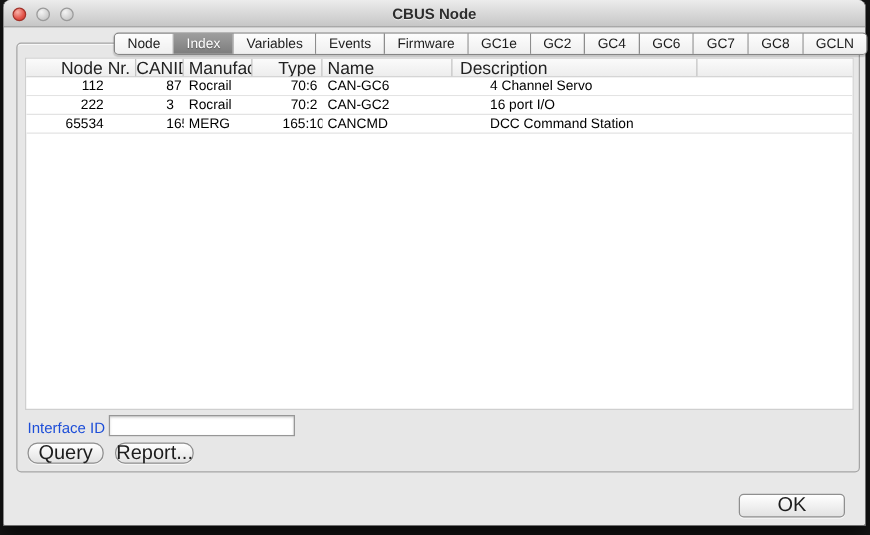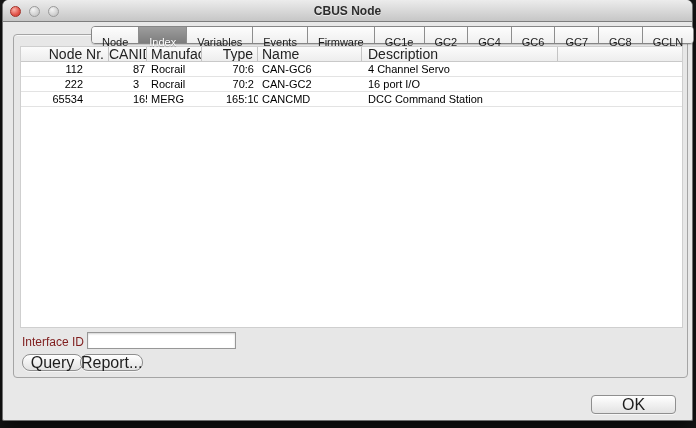--- a/index.html
+++ b/index.html
@@ -46,21 +46,21 @@
 
   
   .tabstrip {
     position:absolute; left:88px; top:26px; height:18px;
     display:flex; z-index:3;
     border:1px solid #868686; border-radius:4px;
     background:linear-gradient(#fdfdfd, #eee);
     box-shadow:0 1px 1px rgba(0,0,0,0.15);
   }
   .tab {
-    height:16px; line-height:16px; padding:7px 10px;
+    height:16px; line-height:16px; padding:0 10px;
     font-size:11px; color:#1c1c1c;
     border-right:1px solid #8d8d8d;
     background:linear-gradient(#fdfdfd, #efefef);
     white-space:nowrap; cursor:default;
   }
   .tab:first-child { border-radius:3px 0 0 3px; }
   .tab:last-child  { border-right:none; border-radius:0 3px 3px 0; }
   .tab.selected {
     background:linear-gradient(#9d9d9d, #7d7d7d);
     color:#fff; text-shadow:0 1px 1px rgba(0,0,0,0.35);
@@ -99,43 +99,43 @@
   .c-name  { width:104px; text-align:left;  }
   .c-desc  { width:196px; text-align:left;  }
   .c-rest  { flex:1; border-right:none !important; }
   .th.c-node, .th.c-canid, .th.c-type { padding-right:4px; }
   .th.c-manu, .th.c-name { padding-left:4px; }
   .th.c-desc { padding-left:6px; }
   .td.c-node { padding-right:26px; }
   .td.c-canid { padding-right:14px; }
   .td.c-type { padding-right:4px; }
   .td.c-manu, .td.c-name { padding-left:4px; }
-  .td.c-desc { padding-left:6px; }
+  .td.c-desc { padding-left:6px;margin-left:24px; }
 
   
   .field-label {
     position:absolute; left:8px; top:300px;
-    font-size:12px; color:#7f1d1d;
+    font-size:12px; color:#1d4ed8;
   }
   .text-input {
     position:absolute; left:73px; top:297px; width:149px; height:17px;
     border:1px solid #979797; background:#fff;
     box-shadow:inset 0 1px 2px rgba(0,0,0,0.18);
     font-family:"Liberation Sans", sans-serif; font-size:11px; padding:0 3px;
   }
   .btn {
     display:inline-block; text-align:center;
     background:linear-gradient(#ffffff, #e2e2e2);
     border:1px solid #8f8f8f; border-radius:8px;
     font-family:"Liberation Sans", sans-serif;
     font-size:16px; color:#1d1d1d; cursor:default;
     box-shadow:0 1px 0 rgba(255,255,255,0.6);
   }
   .btn-query  { position:absolute; left:8px;  top:319px; width:61px; height:17px; line-height:15px; }
-  .btn-report { position:absolute; left:66px; top:319px; width:63px; height:17px; line-height:15px; }
+  .btn-report { position:absolute; left:78px; top:319px; width:63px; height:17px; line-height:15px; }
   .btn-ok {
     position:absolute; left:588px; top:395px; width:85px; height:19px;
     line-height:17px; border-radius:4px;
   }
 </style>
 </head>
 <body>
 
 <div class="window">
 

